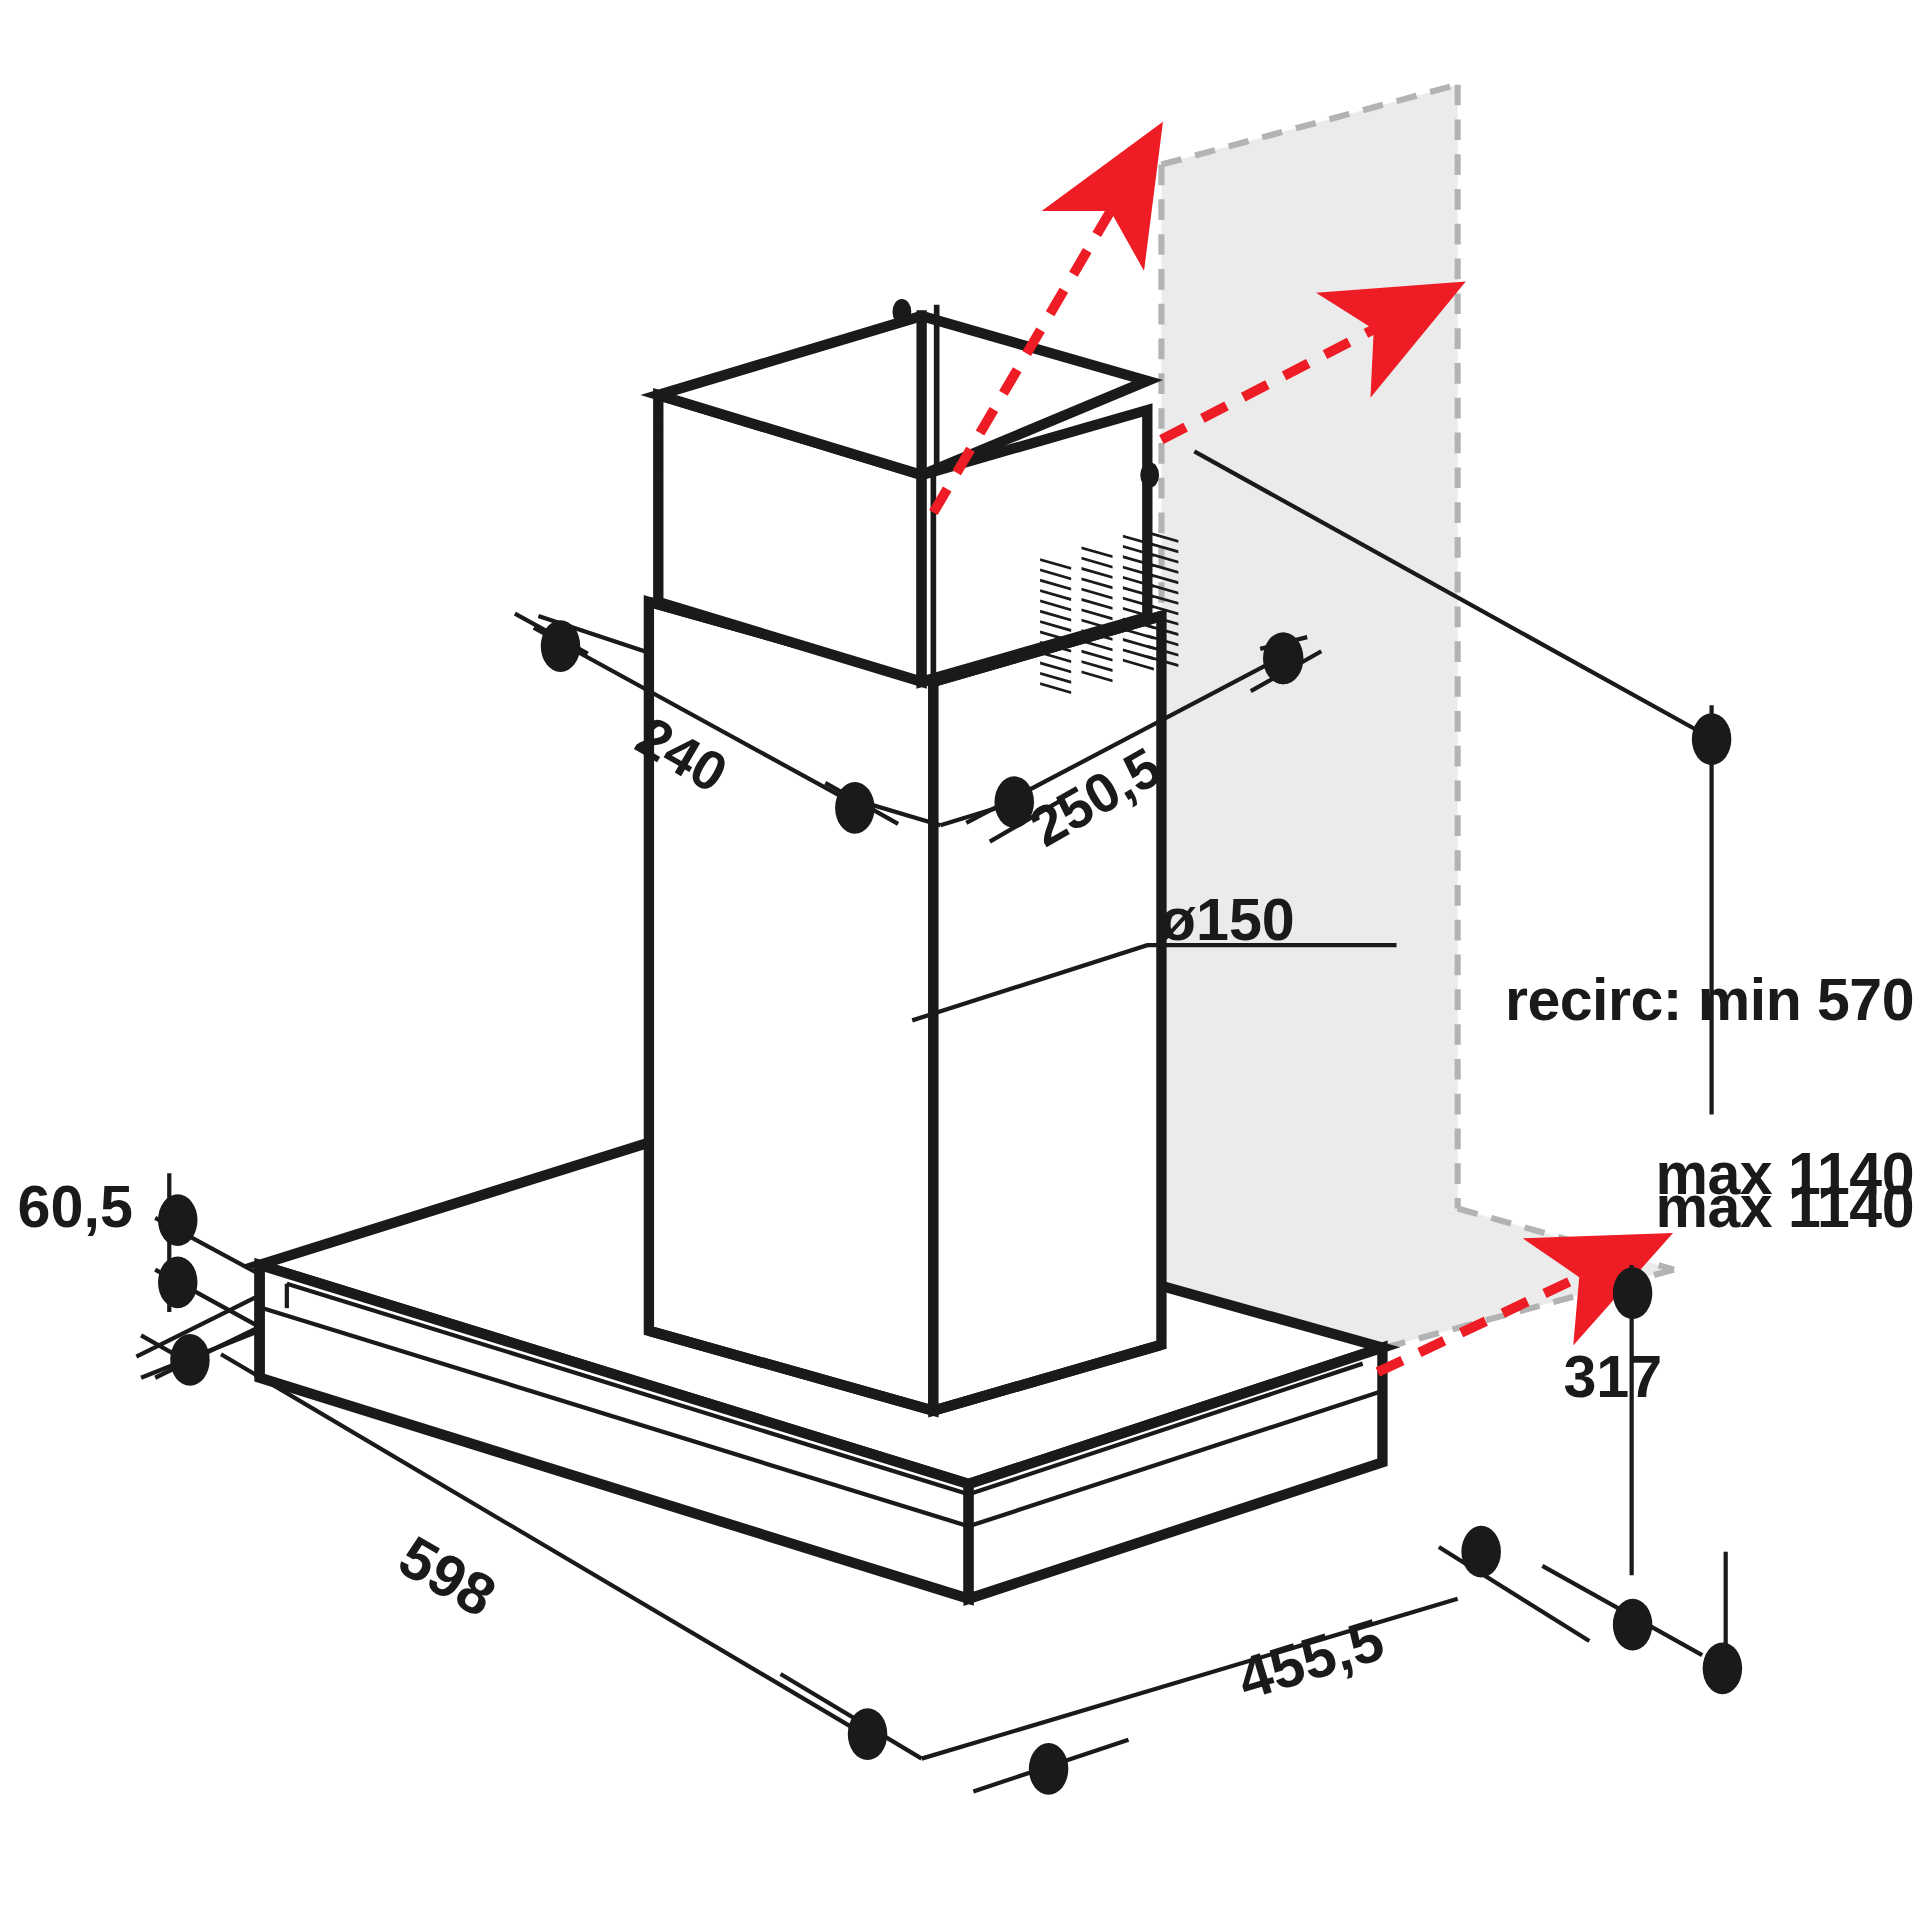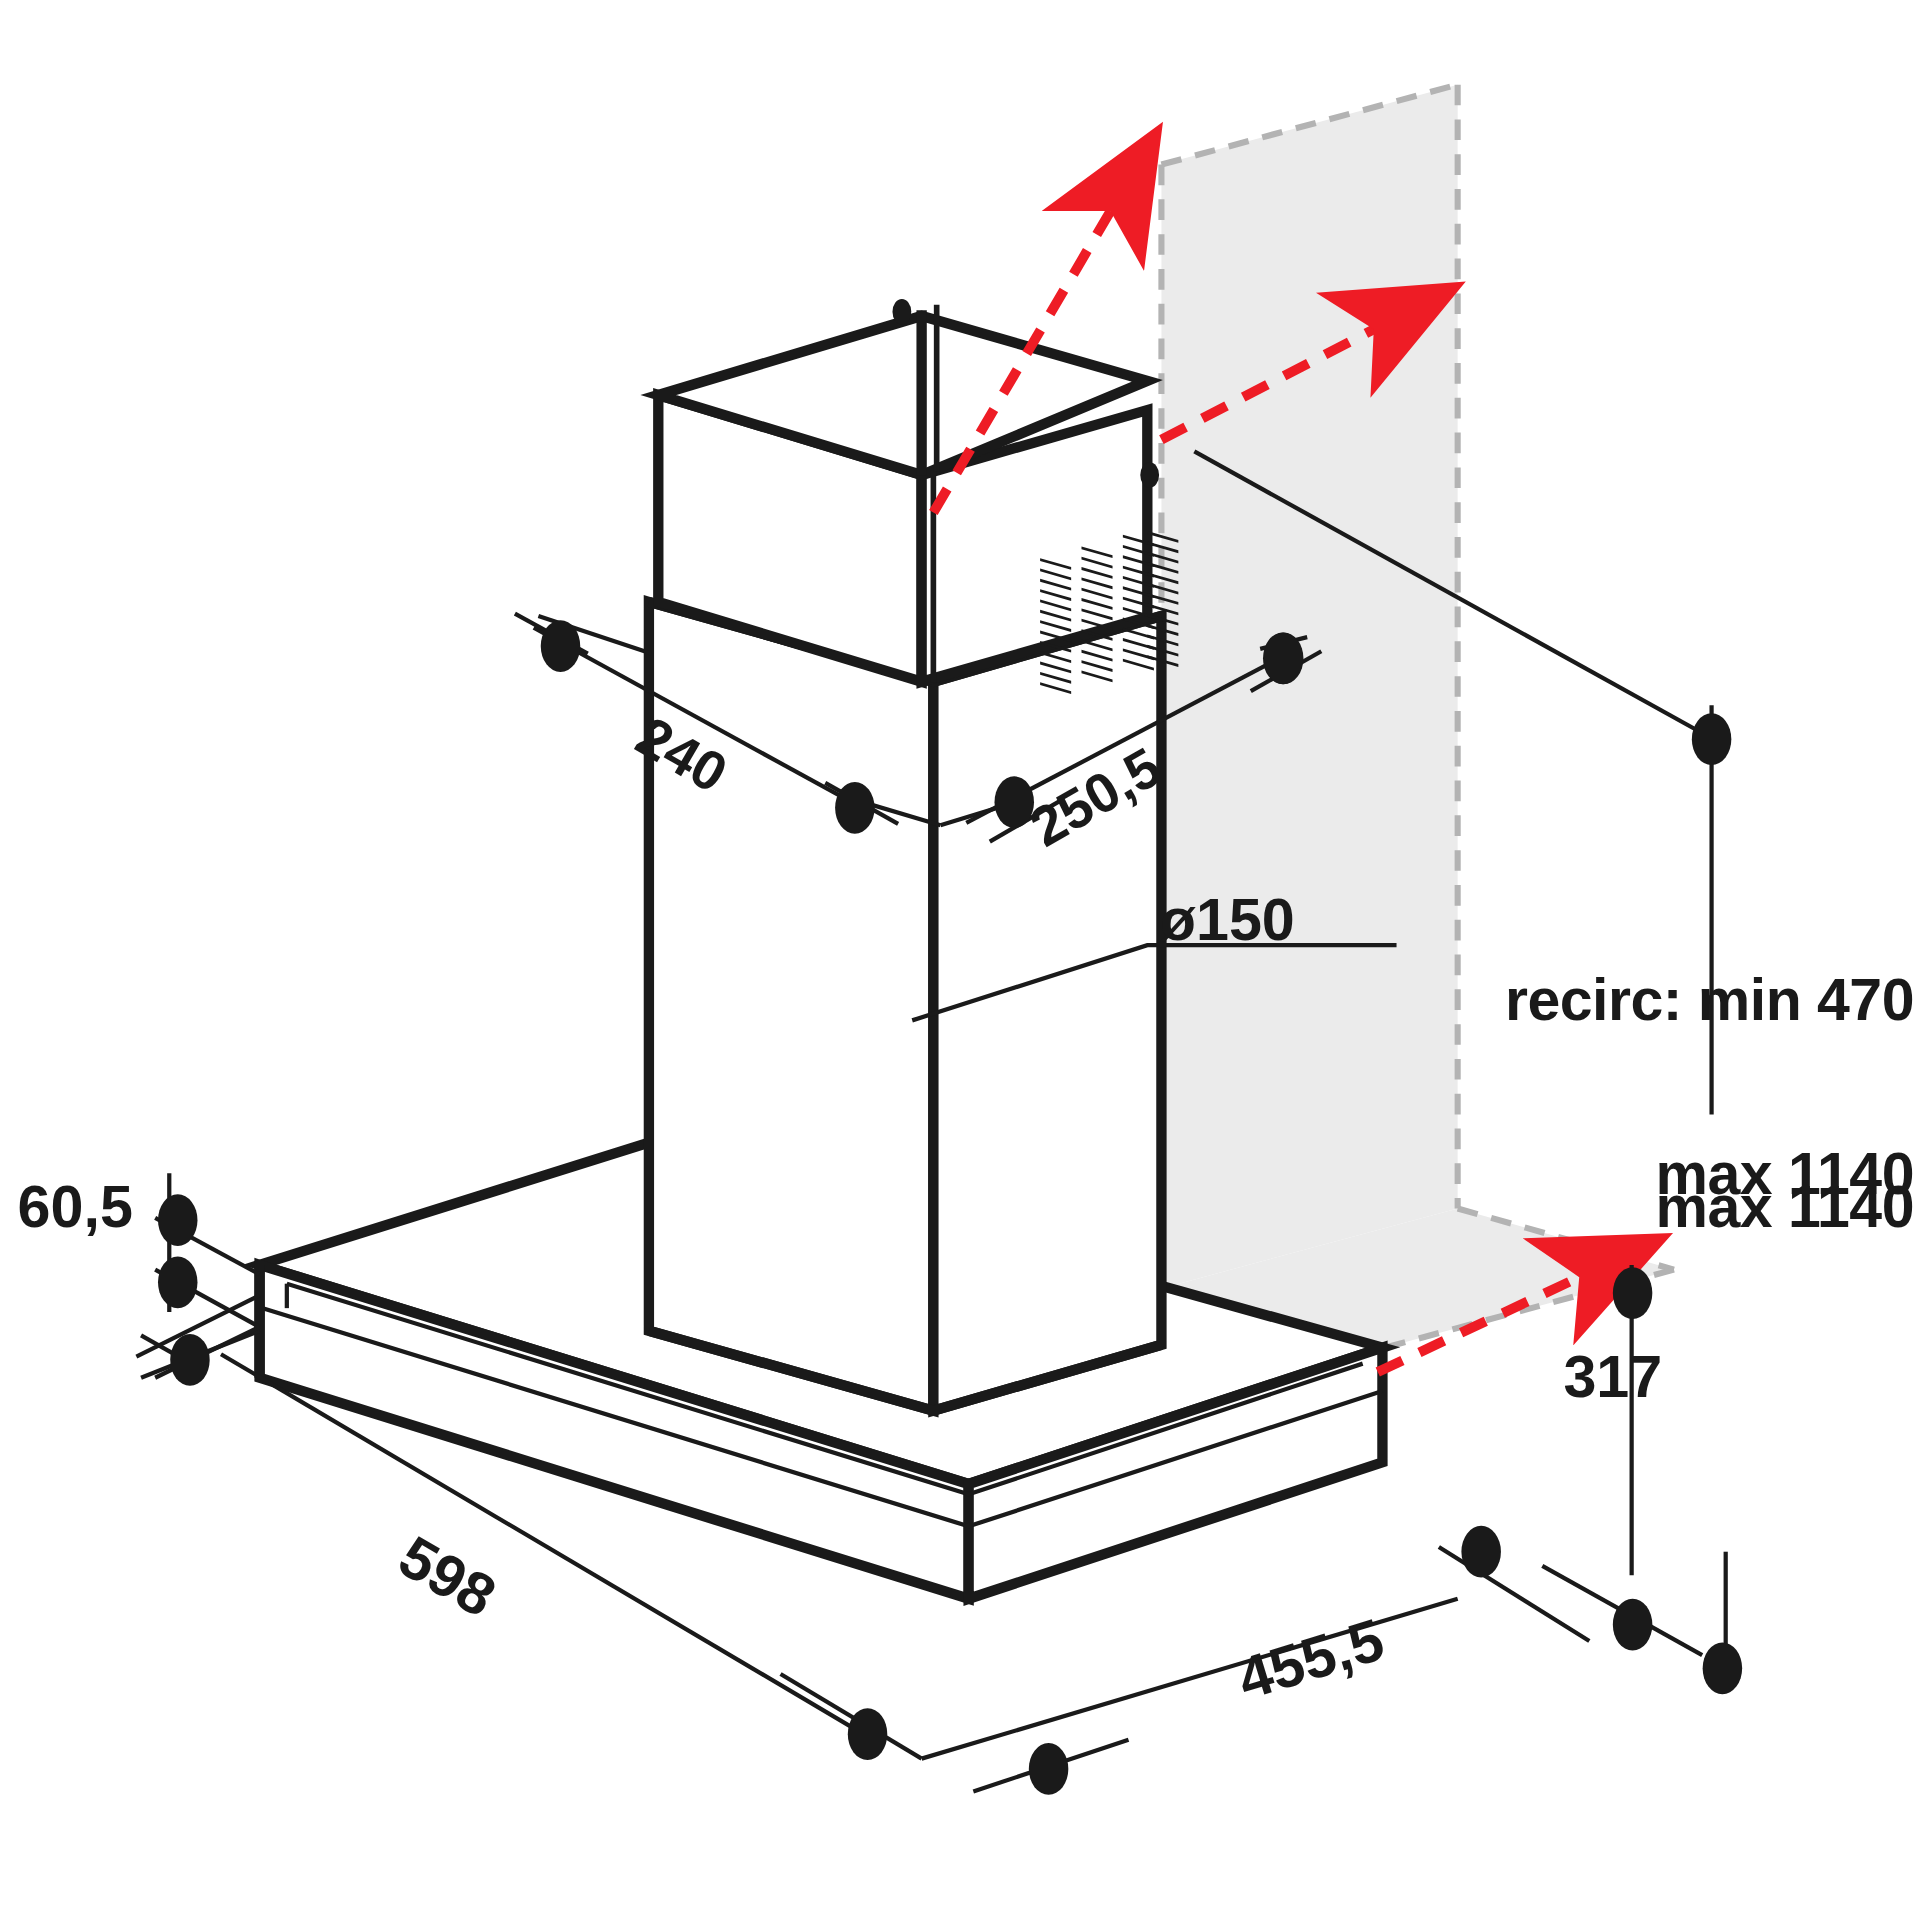--- a/index.html
+++ b/index.html
@@ -235,21 +235,21 @@
       <text class="dimtext big" transform="translate(930,3390) rotate(30)" text-anchor="middle">598</text>
 
       <text class="dimtext big" transform="translate(2800,3570) rotate(-17)" text-anchor="middle">455,5</text>
 
       <text class="dimtext big" transform="translate(3430,2970)" text-anchor="middle">317</text>
     </g>
 
   </svg>
 
   <div class="noteblock" style="left:1401px;top:828px;width:513px;">
-    <div>recirc: min 470</div>
+    <div>recirc: min 570</div>
     <div>max 1140</div>
   </div>
 
   <div class="noteblock" style="left:1401px;top:1002px;width:513px;">
     <div>max 1140</div>
   </div>
 
 </div>
 
 

